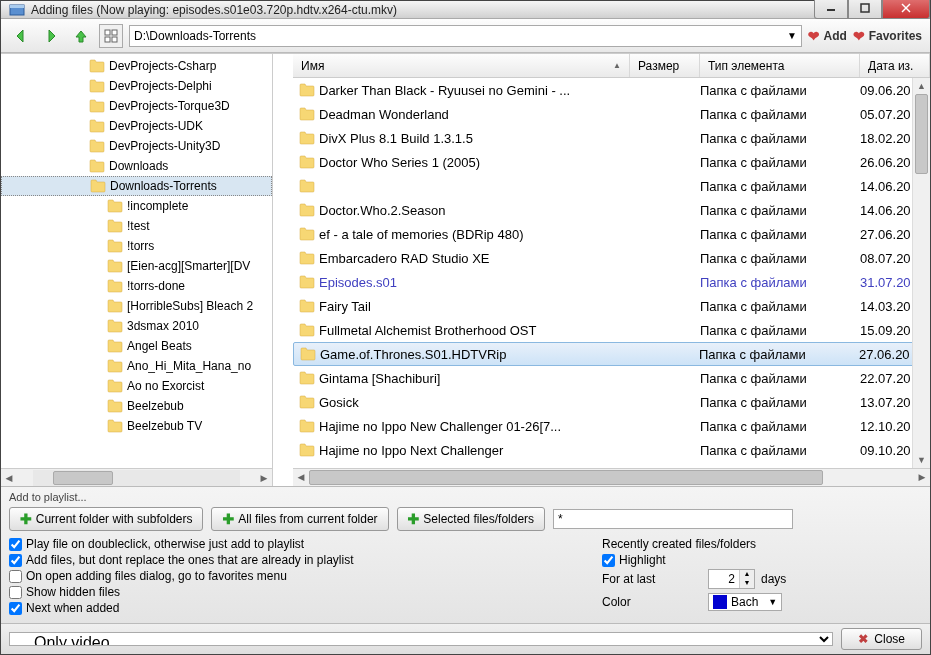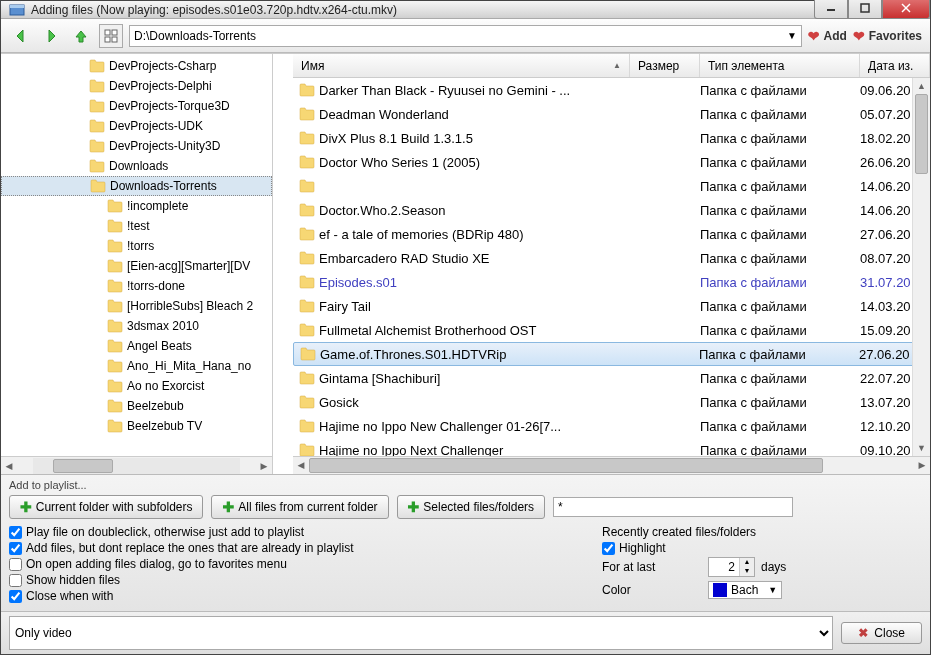--- a/index.html
+++ b/index.html
@@ -75,21 +75,21 @@
 .rightopts .lbl { font-size: 12px; margin-bottom: 2px; }
 .inline { display: flex; align-items: center; gap: 6px; margin-bottom: 4px; }
 .spinbox { display: flex; align-items: center; border: 1px solid #aaa; background: #fff; height: 20px; }
 .spinbox input { border: none; width: 30px; text-align: right; padding-right: 4px; font-size: 12px; outline: none; }
 .spinbox .spinbtns { display: flex; flex-direction: column; border-left: 1px solid #ccc; }
 .spinbox .sb { height: 9px; width: 14px; font-size: 7px; line-height: 7px; text-align: center; background: #eee; cursor: pointer; }
 .colorsel { display: flex; align-items: center; gap: 4px; border: 1px solid #aaa; background: #fff; padding: 1px 4px; cursor: pointer; }
 .colorsw { width: 14px; height: 14px; background: #0000d0; }
 
 .footer { display: flex; align-items: center; gap: 8px; padding: 4px 8px; background: linear-gradient(to bottom, #f0f0f0, #dedede); border-top: 1px solid #bbb; }
-.footer select { flex: 1; border: 1px solid #aaa; background: #fff; font-size: 12px; height: 34px; padding: 0 1px; }
+.footer select { flex: 1; border: 1px solid #aaa; background: #fff; font-size: 16px; height: 14px; padding: 0 20px; }
 .closebtn { background: linear-gradient(to bottom, #fdfdfd, #e0e0e0); border: 1px solid #999; border-radius: 3px; padding: 3px 16px; font-size: 12px; display: flex; align-items: center; gap: 6px; cursor: pointer; }
 .closebtn .x { color: #c04040; font-weight: bold; }
 
 .sort-arrow { font-size: 8px; margin-left: auto; color: #666; }
 </style>
 </head>
 <body>
 
 <div class="window">
 
@@ -535,21 +535,21 @@
         <label class="chk">
             <input type="checkbox" style="">
             <span>On open adding files dialog, go to favorites menu</span>
           </label>
         <label class="chk">
             <input type="checkbox" style="">
             <span>Show hidden files</span>
           </label>
         <label class="chk">
             <input type="checkbox" checked="" style="">
-            <span>Close when with</span>
+            <span>Next when added</span>
           </label>
       </div>
       <div class="rightopts">
         <div class="lbl">Recently created files/folders</div>
         <label class="chk">
             <input type="checkbox" checked="" style="">
             <span>Highlight</span>
           </label>
         <div class="inline">
           <span style="width:100px">For at last</span>

